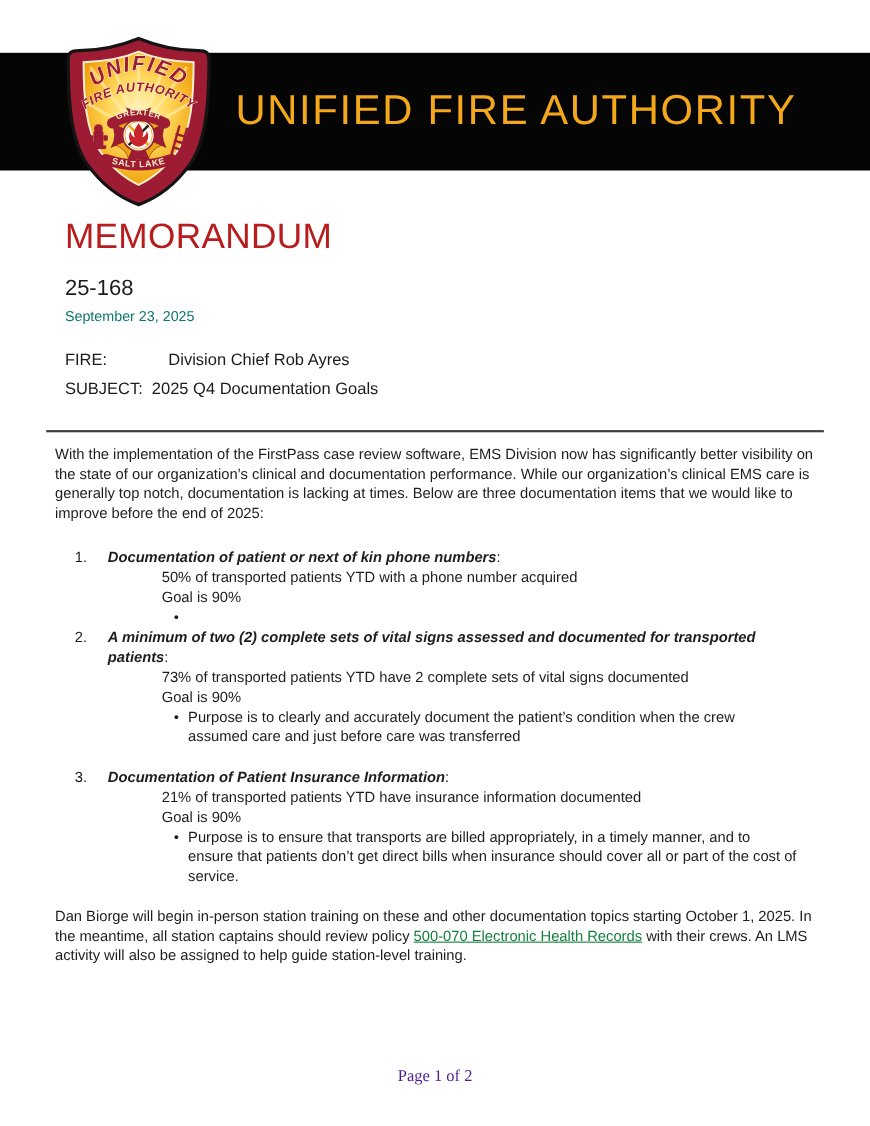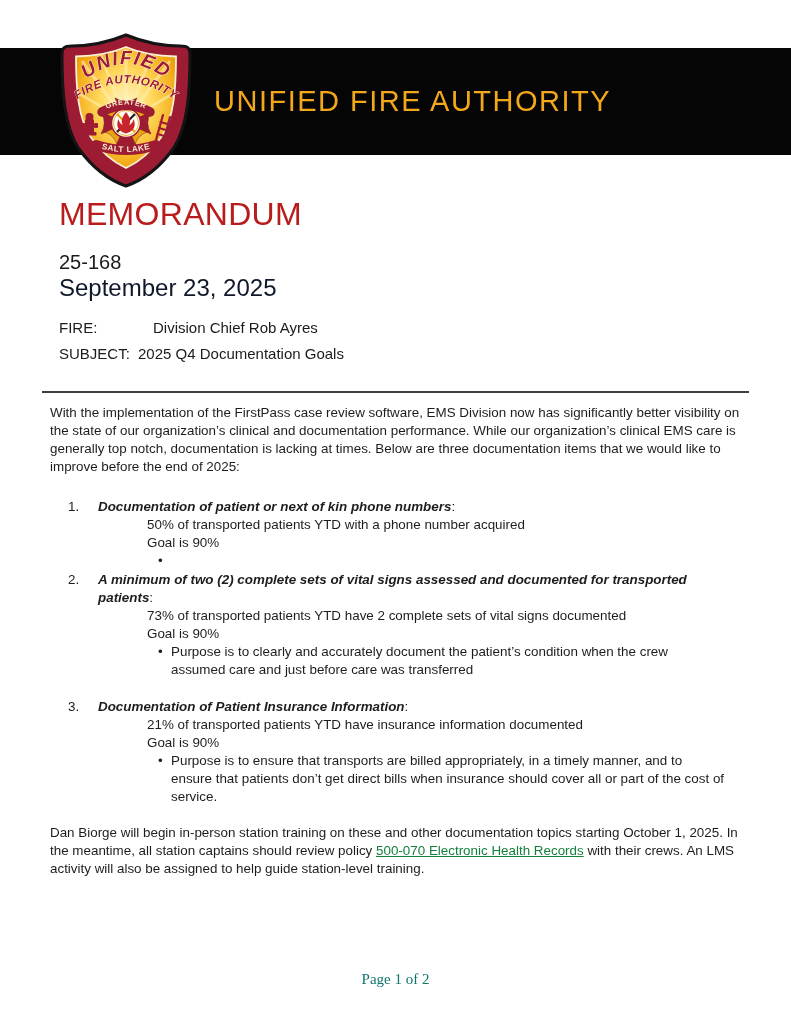--- a/index.html
+++ b/index.html
@@ -4,28 +4,28 @@
 <style>
   html,body{margin:0;padding:0;background:#ffffff;}
   .page{
     position:relative;width:791px;height:1024px;background:#ffffff;overflow:hidden;
     font-family:"Liberation Sans",sans-serif;color:#222;
   }
   
   .band{position:absolute;top:48px;left:0;width:791px;height:107px;background:#050505;}
   .band-title{
     position:absolute;left:214px;top:0;height:107px;line-height:107px;
-    font-size:29px;letter-spacing:1.5px;color:#F3A71B;white-space:nowrap;
+    font-size:38px;letter-spacing:1.5px;color:#F3A71B;white-space:nowrap;
   }
   .badge{position:absolute;left:56px;top:33px;width:140px;height:157px;}
   
   .memo-head{position:absolute;left:59px;top:196px;}
   .memo-title{margin:0;font-size:32px;font-weight:normal;letter-spacing:.3px;color:#b91c1c;}
   .memo-num{margin-top:16px;font-size:20px;line-height:26px;color:#1b1b1b;}
-  .memo-date{font-size:24px;line-height:26px;color:#0f172a;}
+  .memo-date{font-size:13px;line-height:26px;color:#0f766e;}
   .fields{margin-top:14px;font-size:15px;color:#1b1b1b;}
   .field-row{position:relative;height:26px;line-height:26px;}
   .field-value{position:absolute;left:94px;top:0;white-space:nowrap;}
   .field-row.subject .field-value{left:79px;}
   .rule{position:absolute;left:42px;top:391px;width:707px;border-top:2px solid #3f3f3f;}
   
   .body-block{position:absolute;left:50px;top:404px;width:695px;font-size:13.4px;line-height:18px;color:#1d1d1d;}
   .intro{margin:0;}
   .items{list-style:none;margin:22px 0 0 0;padding:0;}
   .item{position:relative;padding-left:48px;}
@@ -34,21 +34,21 @@
   .item-title{font-weight:bold;font-style:italic;}
   .item-colon{font-weight:normal;font-style:normal;}
   .item-stat,.item-goal{margin-left:49px;}
   .item-bullet{position:relative;margin-left:60px;padding-left:13px;width:554px;}
   .blt{position:absolute;left:0;top:0;}
   .closing{margin:18px 0 0 0;}
   .policy-link{color:#15803d;text-decoration:underline;cursor:pointer;}
   
   .page-num{
     position:absolute;top:971px;left:0;width:791px;text-align:center;
-    font-family:"Liberation Serif",serif;font-size:15px;color:#0f766e;
+    font-family:"Liberation Serif",serif;font-size:15px;color:#4c1d95;
   }
 </style>
 </head>
 <body>
 
 <div class="page">
 
   <div class="band">
     <div class="band-title">UNIFIED FIRE AUTHORITY</div>
   </div>

